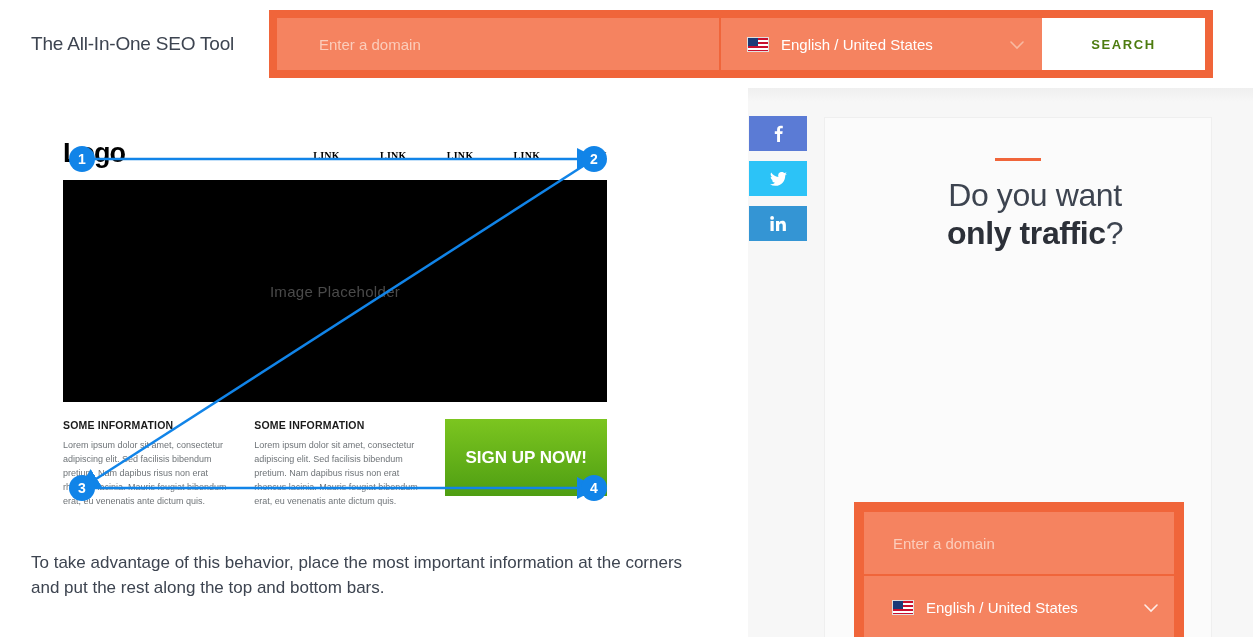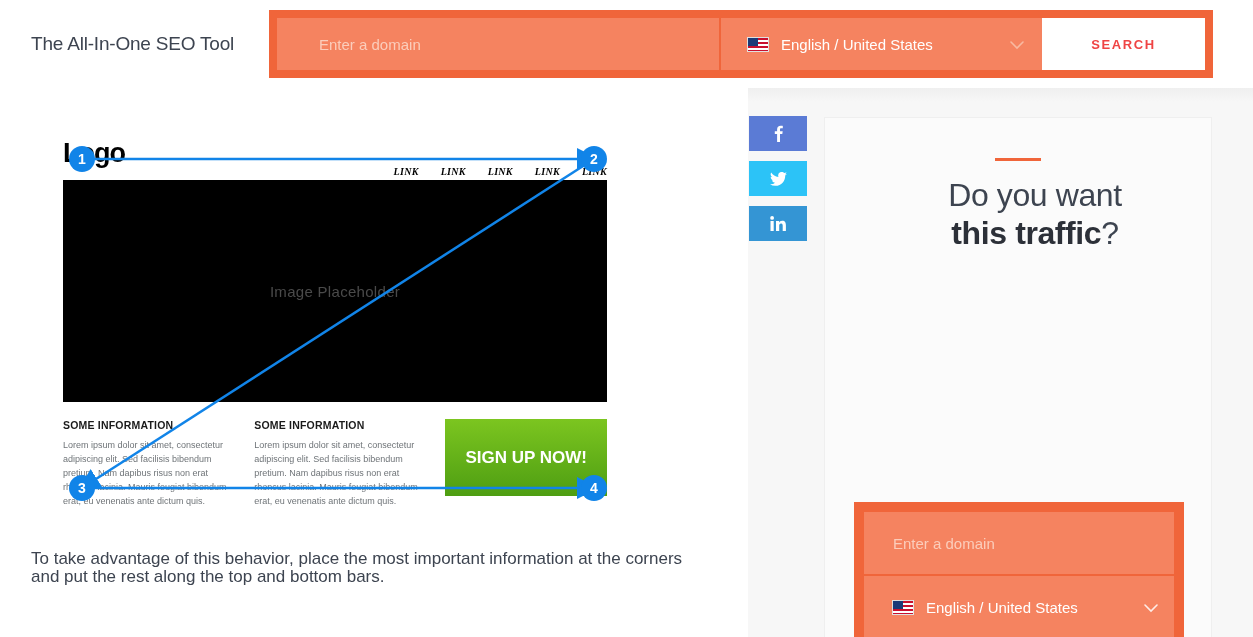--- a/index.html
+++ b/index.html
@@ -92,21 +92,21 @@
   }
   .chev {
     margin-left: auto;
     color: #F8B9A1;
     font-size: 15px;
     line-height: 1;
   }
   .sb-search-btn {
     flex: 0 0 163px;
     background: #ffffff;
-    color: #ef4444;
+    color: #4d7c0f;
     font-size: 13px;
     font-weight: bold;
     letter-spacing: 1.6px;
     display: flex;
     align-items: center;
     justify-content: center;
     border: none;
     cursor: pointer;
     font-family: "Liberation Sans", sans-serif;
   }
@@ -135,24 +135,23 @@
     position: absolute;
     left: 0; top: 0;
     font-size: 27px;
     font-weight: bold;
     color: #000000;
     letter-spacing: -1px;
     font-family: "Liberation Sans", sans-serif;
   }
   .wf-nav {
     position: absolute;
-    right: 0; top: 28px;
-    display: flex;
-    gap: 22px;
-    font-style: italic;
+    right: 0; top: 12px;
+    display: flex;
+    gap: 40px;
   }
   .wf-nav span {
     font-size: 10px;
     font-weight: bold;
     color: #000000;
     letter-spacing: 0.3px;
     font-family: "Liberation Serif", serif;
   }
   .wf-hero {
     position: absolute;
@@ -231,21 +230,21 @@
   #mk2 { left: 518px; top: 8px;  }
   #mk3 { left: 6px;   top: 337px;}
   #mk4 { left: 518px; top: 337px;}
 
   
   .body-para {
     position: absolute;
     left: 31px; top: 462px;
     width: 670px;
     font-size: 17px;
-    line-height: 18px;
+    line-height: 25px;
     color: #3d4450;
   }
 
   
   .social {
     position: absolute;
     left: 749px; top: 28px;
     display: flex;
     flex-direction: column;
     gap: 10px;
@@ -433,21 +432,21 @@
         <path d="M6 5h3v1.4h.1c.4-.8 1.5-1.6 3-1.6 3.2 0 3.8 2.1 3.8 4.8V15h-3.2v-4.8c0-1.1 0-2.6-1.6-2.6s-1.9 1.2-1.9 2.5V15H6z" fill="#fff"></path>
       </svg>
     </a>
   </div>
 
   <div class="sidebar">
     <div class="sb-rule"></div>
 
     <div class="sb-heading">
       <span>Do you want</span><br>
-      <b>this traffic</b><span>?</span>
+      <b>only traffic</b><span>?</span>
     </div>
 
 
     <div class="sb-form">
       <div class="sbf-domain">Enter a domain</div>
       <div class="sbf-sep"></div>
       <div class="sbf-lang">
         <span class="flag">
           <span class="stripes"></span>
             <span class="canton"></span>

